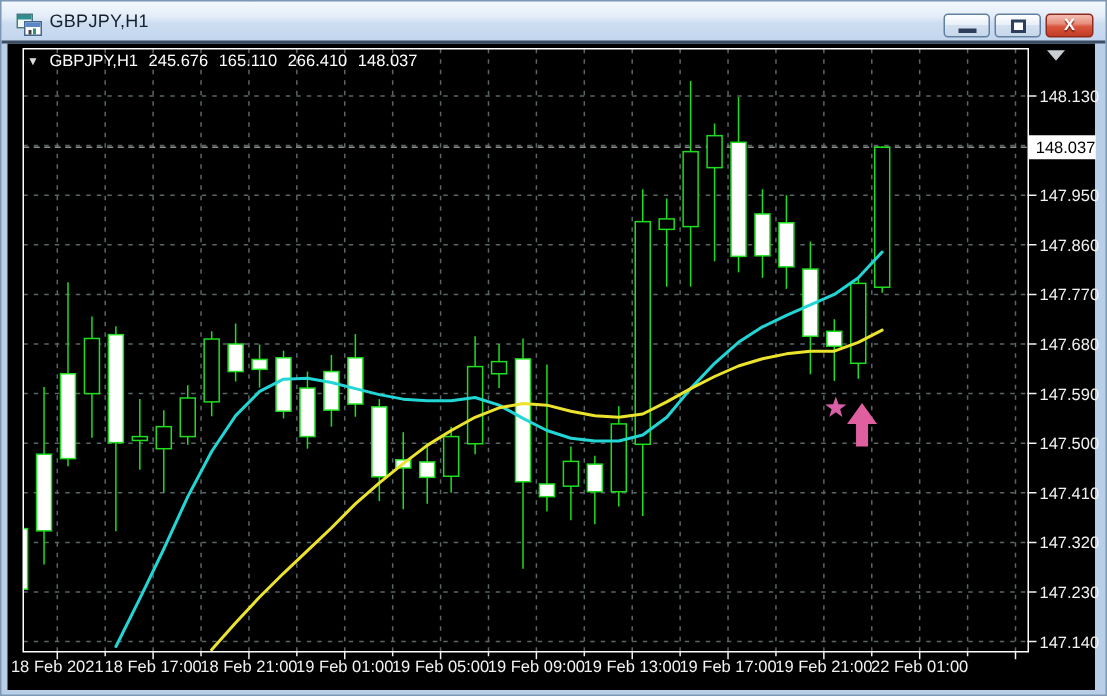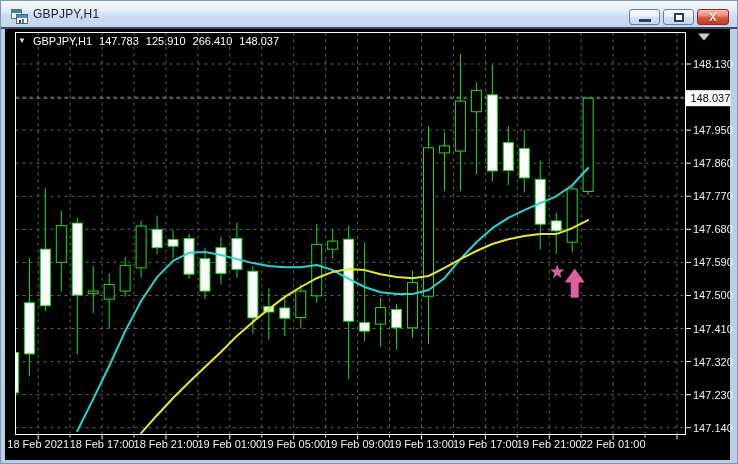--- a/index.html
+++ b/index.html
@@ -248,22 +248,22 @@
         <text x="420.48" y="447" fill="#f2f2f2" text-anchor="middle">19 Feb 13:00</text>
         <text x="484.36" y="447" fill="#f2f2f2" text-anchor="middle">19 Feb 17:00</text>
         <text x="548.24" y="447" fill="#f2f2f2" text-anchor="middle">19 Feb 21:00</text>
         <text x="612.1200000000001" y="447" fill="#f2f2f2" text-anchor="middle">22 Feb 01:00</text>
       </g>
     </svg>
 
   <div class="quote-line">
     <span class="tri">▼</span>
     <span>GBPJPY,H1</span>
-    <span>147.783</span>
-    <span>125.910</span>
+    <span>245.676</span>
+    <span>165.110</span>
     <span>266.410</span>
     <span>148.037</span>
   </div>
 
   <div class="titlebar">
     <div class="win-icon">
       <div class="back">
           <div class="hd"></div>
         </div>
       <div class="front">

